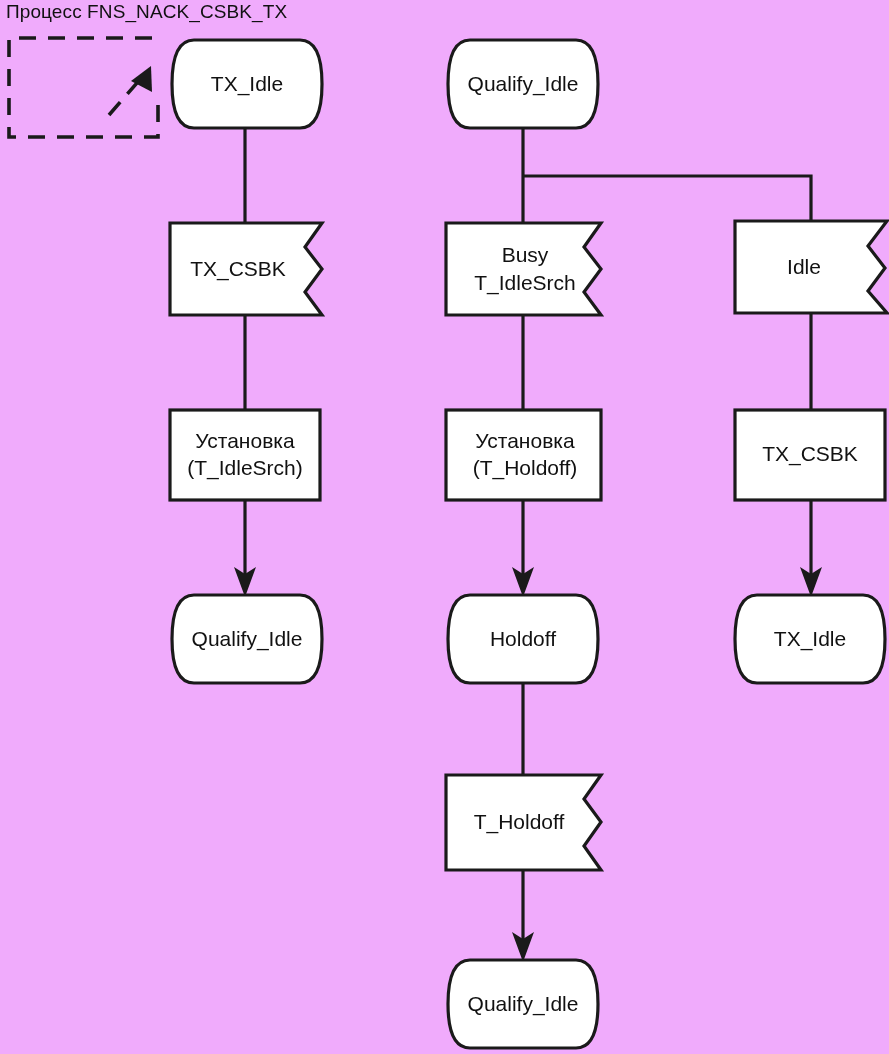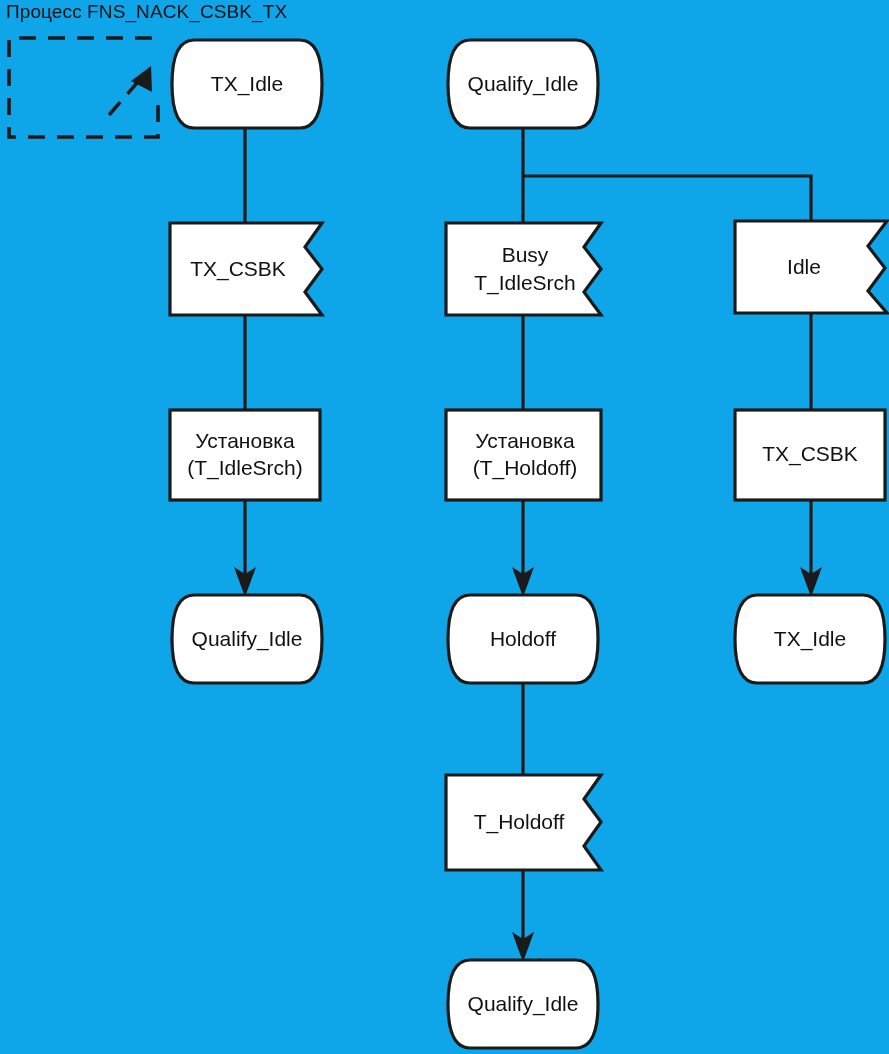--- a/index.html
+++ b/index.html
@@ -8,21 +8,21 @@
     background: #ffffff;
   }
   body {
     font-family: "Liberation Sans", sans-serif;
     color: #111111;
   }
   #canvas {
     position: relative;
     width: 889px;
     height: 1054px;
-    background: #0ea5e9;
+    background: #f0abfc;
     overflow: hidden;
   }
   #diagram-svg {
     position: absolute;
     left: 0;
     top: 0;
     width: 889px;
     height: 1054px;
     display: block;
   }

